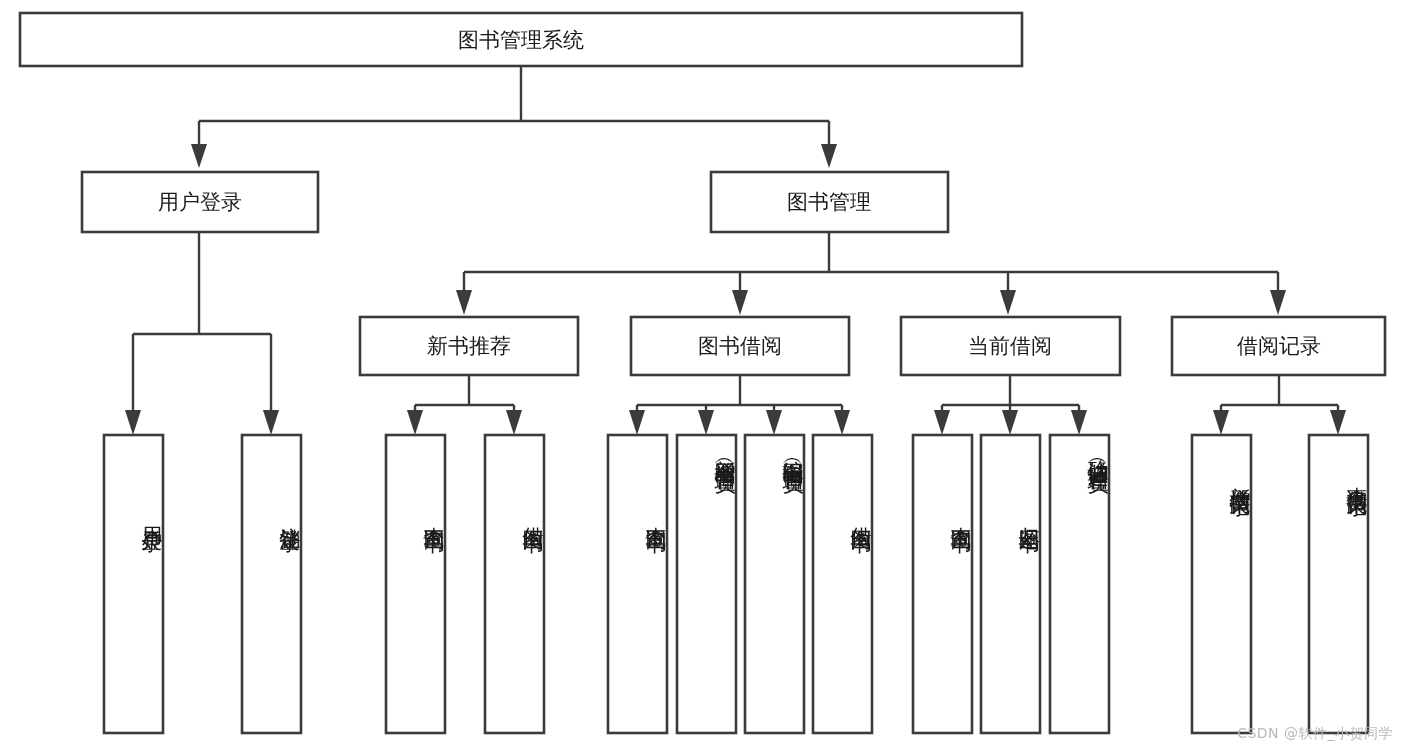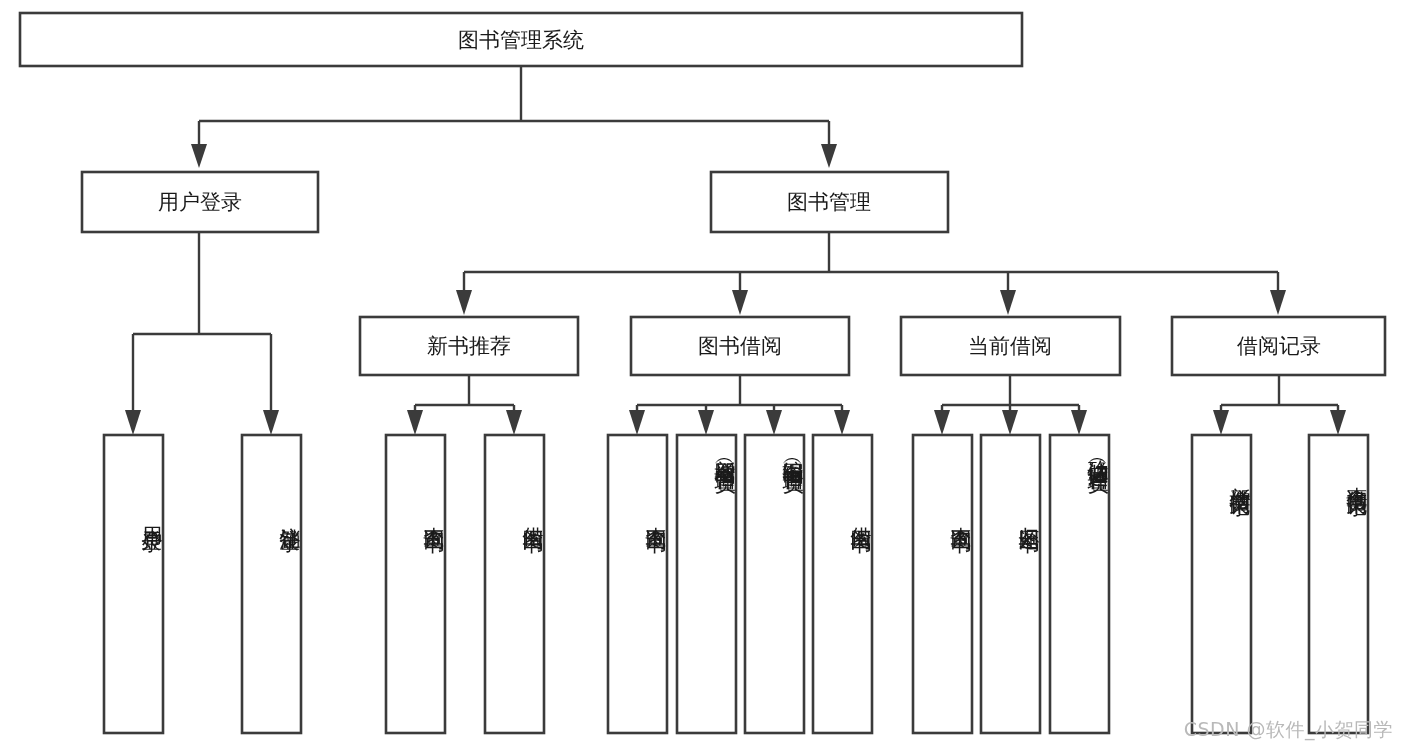--- a/index.html
+++ b/index.html
@@ -63,21 +63,21 @@
     letter-spacing: 2px;
     white-space: nowrap;
     text-align: start;
     pointer-events: none;
   }
   .watermark {
     position: absolute;
     right: 12px;
     bottom: 4px;
     font-family: "DejaVu Sans", "Liberation Sans", sans-serif;
-    font-size: 19px;
+    font-size: 14px;
     color: #b9b9b9;
     white-space: nowrap;
     letter-spacing: 0.5px;
   }
 </style>
 </head>
 <body>
 
 <div id="diagram-root">
 

